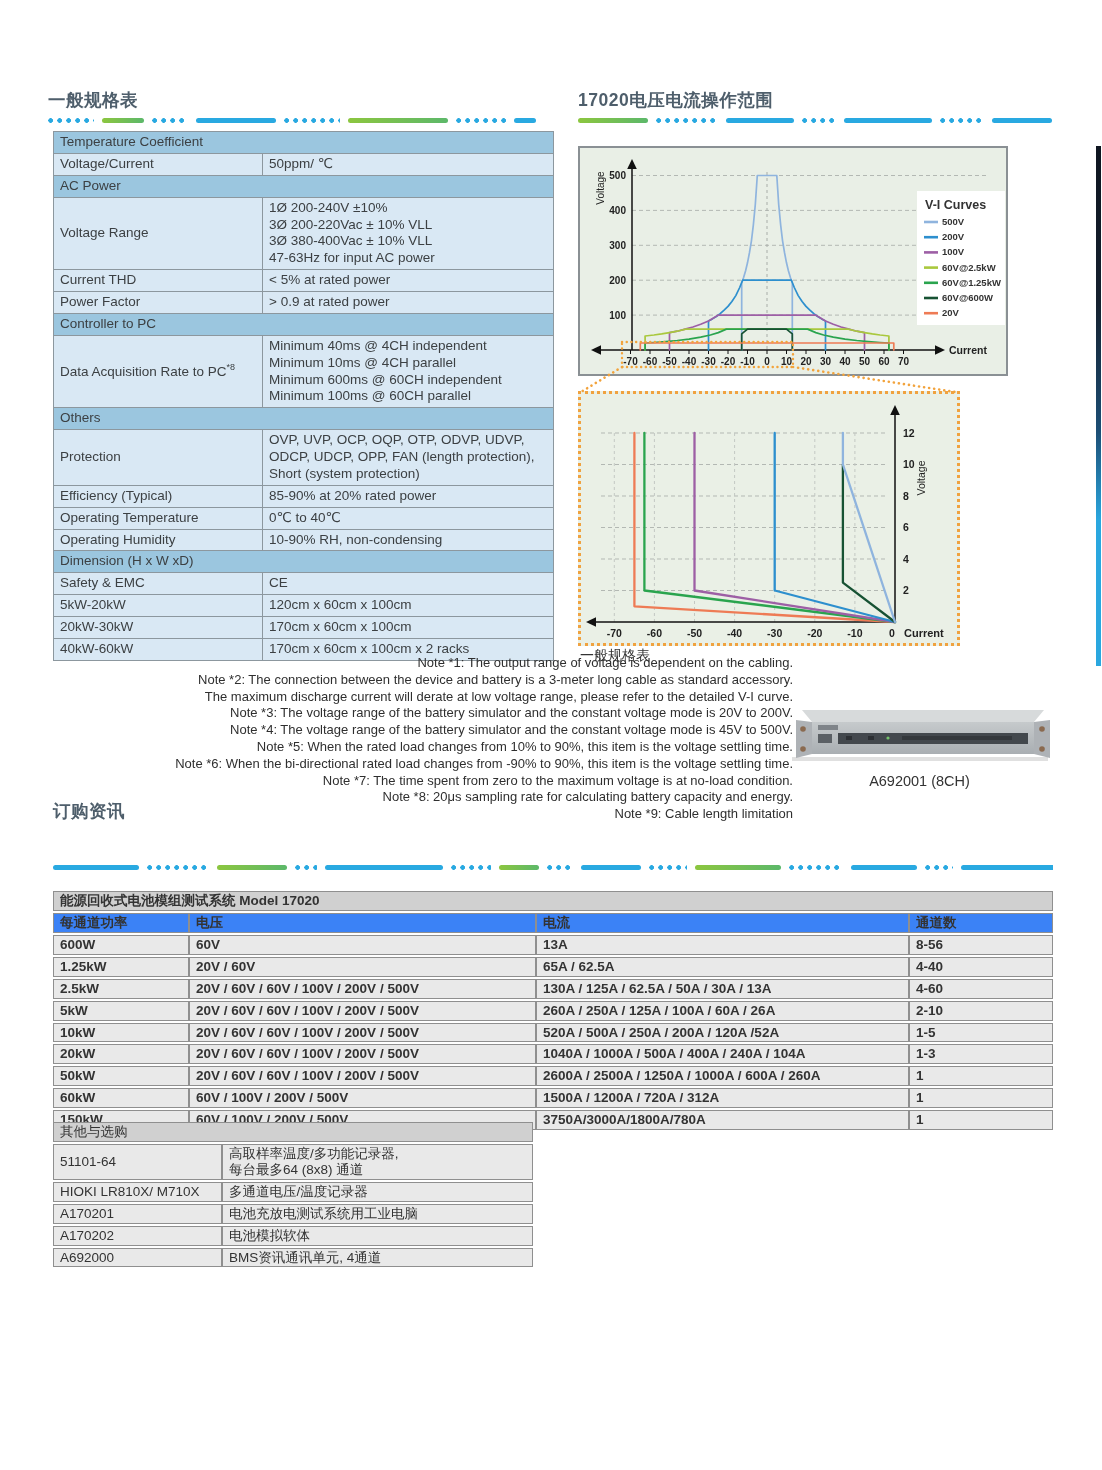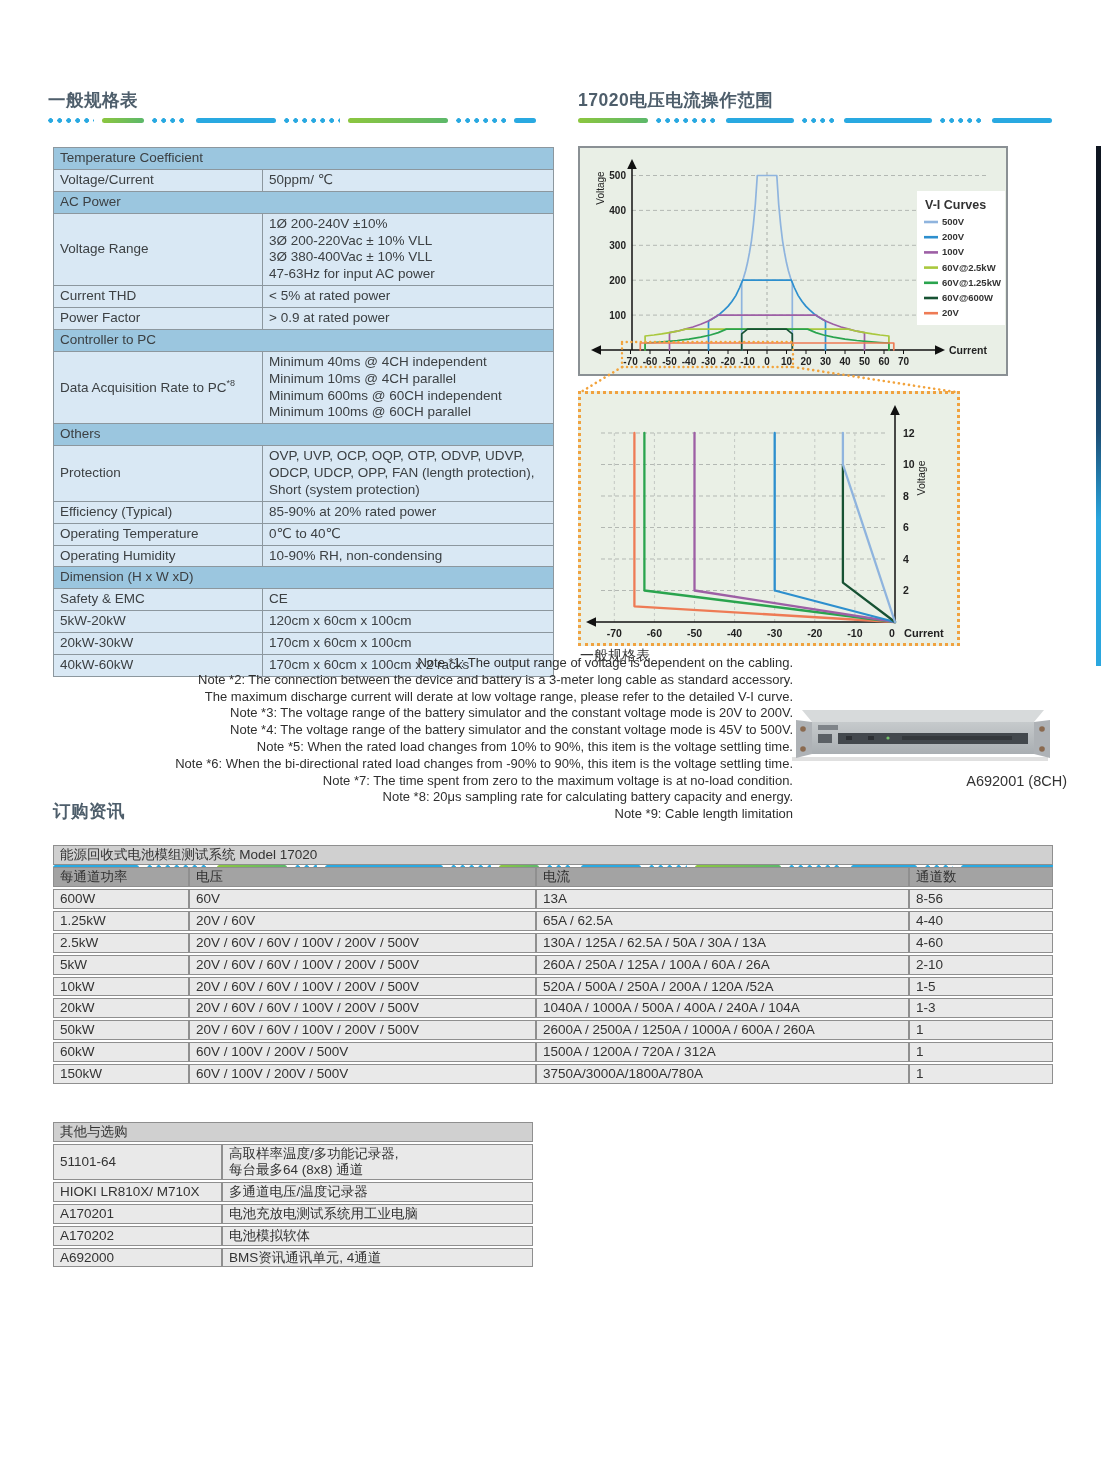--- a/index.html
+++ b/index.html
@@ -7,42 +7,42 @@
         font-family:"Liberation Sans","DejaVu Sans",sans-serif;color:#3c4043;margin-top:46px;}
   h2.sec{position:absolute;margin:0;font-size:17.5px;font-weight:600;color:#4e5e6b;letter-spacing:.5px;}
   
   .sep{position:absolute;height:6px;display:flex;align-items:center;gap:8px;overflow:hidden;}
   .dots{height:5px;flex:none;background-image:radial-gradient(circle at 2.6px 2.5px,#29a9e1 2.1px,transparent 2.5px);
         background-size:9px 5px;background-repeat:repeat-x;}
   .bar{height:5px;border-radius:3px;flex:none;}
   .bar.g{background:linear-gradient(90deg,#8cc63f,#5cb86a);}
   .bar.b{background:#29a9e1;}
   
-  #spec{position:absolute;left:53px;top:101px;width:500px;border-collapse:collapse;table-layout:fixed;}
+  #spec{position:absolute;left:53px;top:85px;width:500px;border-collapse:collapse;table-layout:fixed;}
   #spec td{border:1px solid #8c979e;padding:2px 6px;font-size:13.5px;line-height:1.25;background:#d9e8f4;color:#3c4043;vertical-align:middle;}
   #spec td.sect{background:#9bc6df;}
   #spec sup{font-size:9px;}
   
   table.gray{position:absolute;border-collapse:separate;border-spacing:0 2px;table-layout:fixed;}
   table.gray td{border:1px solid #8f8f8f;padding:1px 6px;font-size:13.5px;line-height:1.18;background:#e9e9e9;color:#333;vertical-align:middle;}
   table.gray td.tsect{background:#d0d0d0;}
-  table.gray td.thead{background:#a3a3a3;}
-  #order{left:53px;top:797px;width:1000px;}
+  table.gray td.thead{background:#3b82f6;}
+  #order{left:53px;top:843px;width:1000px;font-weight:bold;}
   #acc{left:53px;top:1074px;width:480px;}
   
   #notes{position:absolute;left:53px;top:609px;width:740px;font-size:13px;color:#2f2f2f;}
   #notes div{line-height:16.8px;white-space:nowrap;text-align:right;}
   
   #chart1{position:absolute;left:578px;top:100px;width:426px;height:226px;border:2px solid #8a9094;background:#e9efe6;}
   #chart2{position:absolute;left:578px;top:345px;width:376px;height:249px;border:3px dotted #f0a23f;background:#eaf0e6;}
   #connectors{position:absolute;left:540px;top:288px;z-index:5;}
   #lv-label{position:absolute;left:580px;top:601px;font-size:14px;color:#333;}
   
   #product{position:absolute;left:772px;top:650px;width:295px;height:75px;}
-  #product-caption{position:absolute;left:772px;top:727px;width:295px;text-align:right;font-size:14.5px;color:#333;}
+  #product-caption{position:absolute;left:772px;top:727px;width:295px;text-align:center;font-size:14.5px;color:#333;}
   
   #edgebar{position:absolute;left:1096px;top:100px;width:5px;height:520px;
            background:linear-gradient(#0e1520 0%,#15202e 30%,#1c4e75 55%,#2aa7df 72%,#2aa7df 100%);}
 </style>
 </head>
 <body>
 
 <div id="page">
 
   <h2 class="sec" style="left:48px;top:42px">一般规格表</h2>

